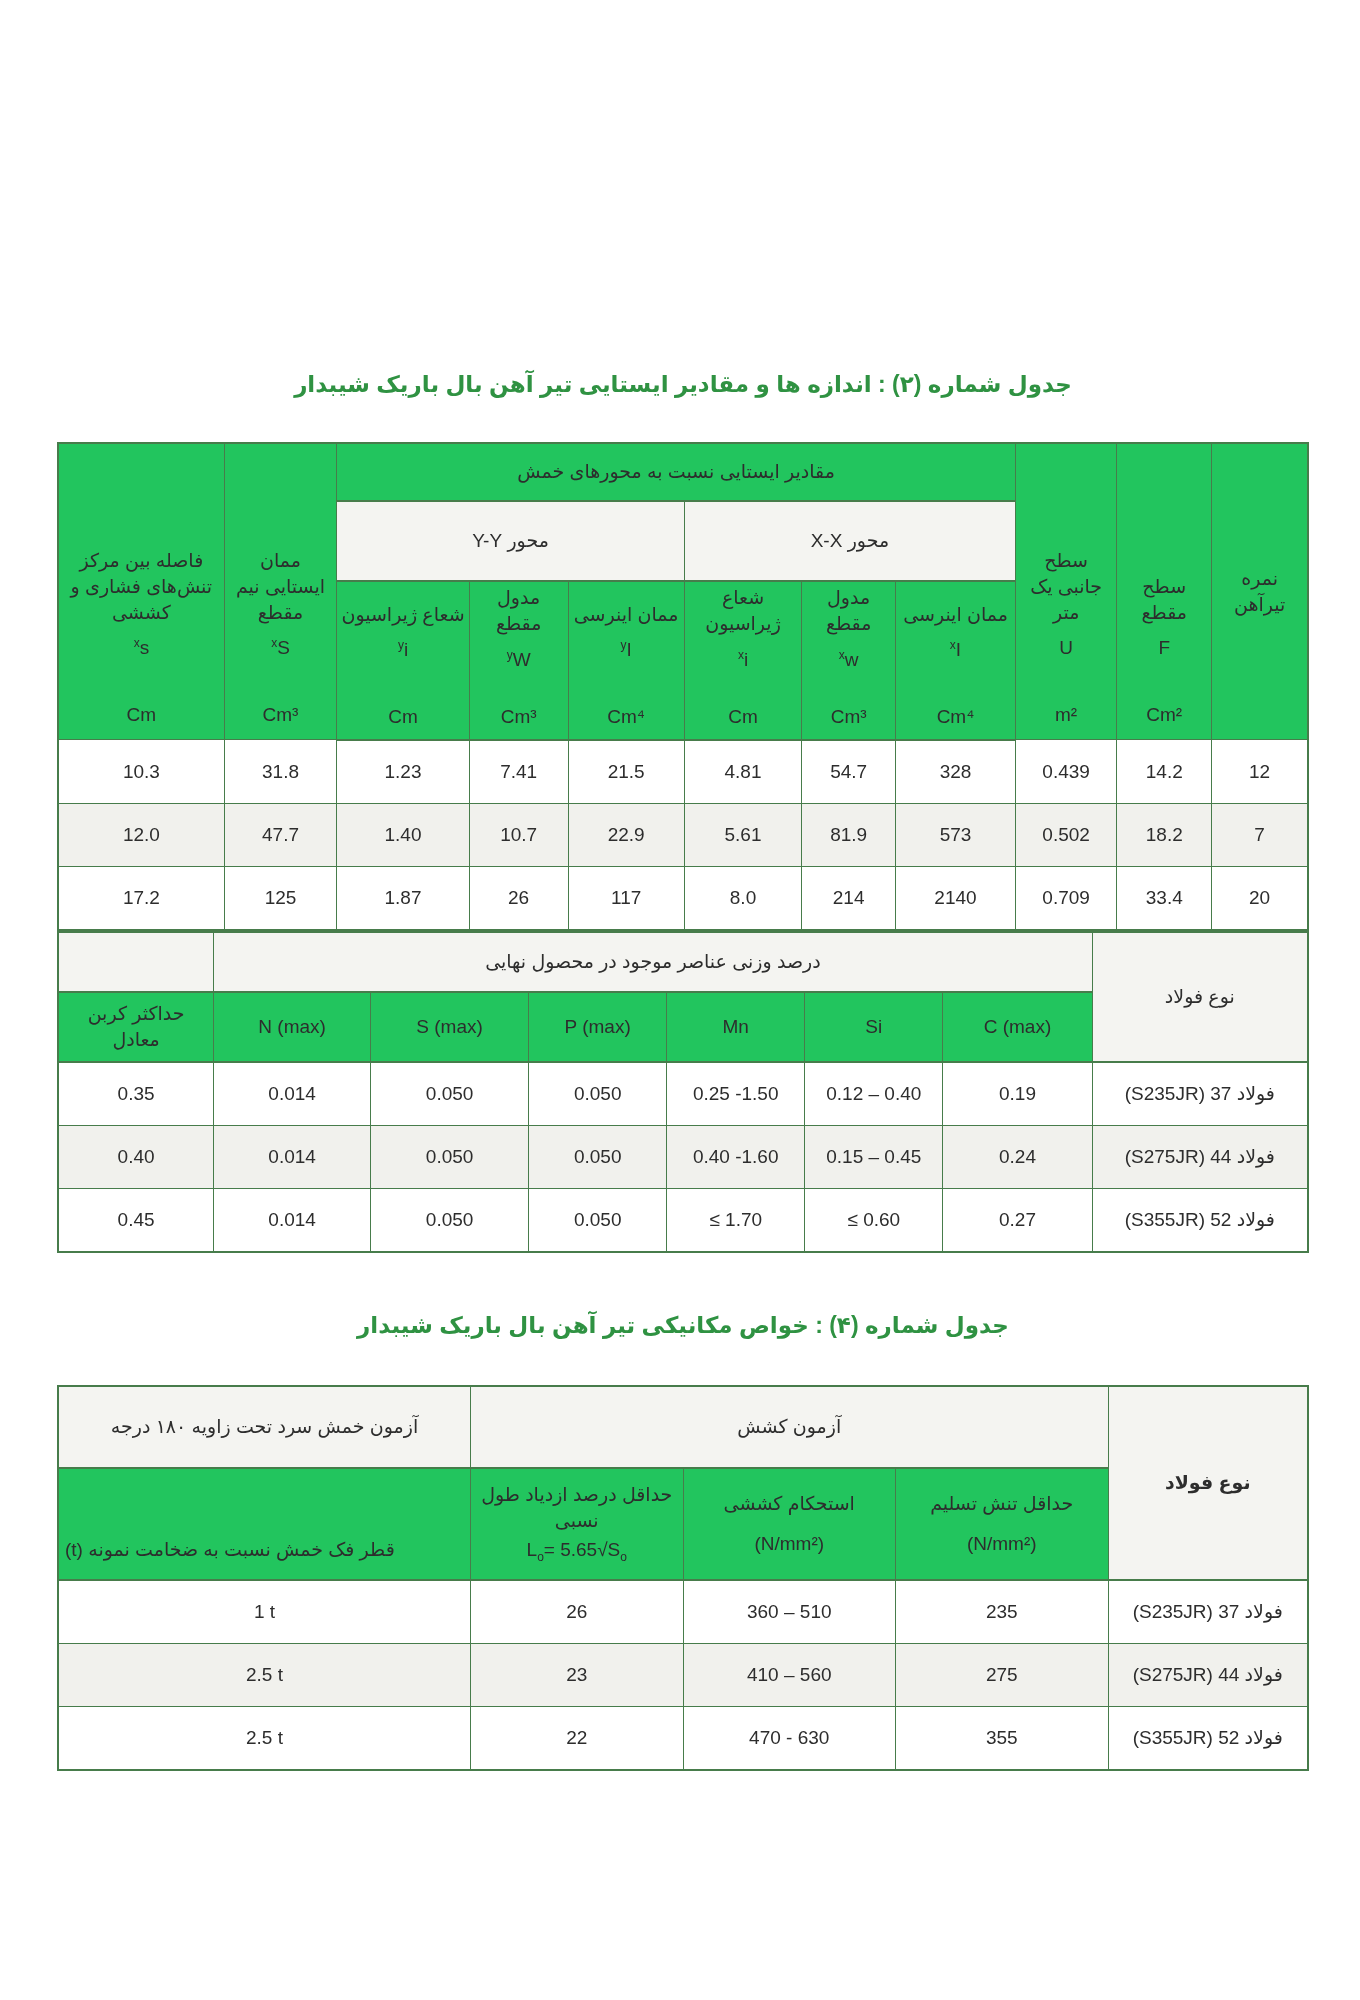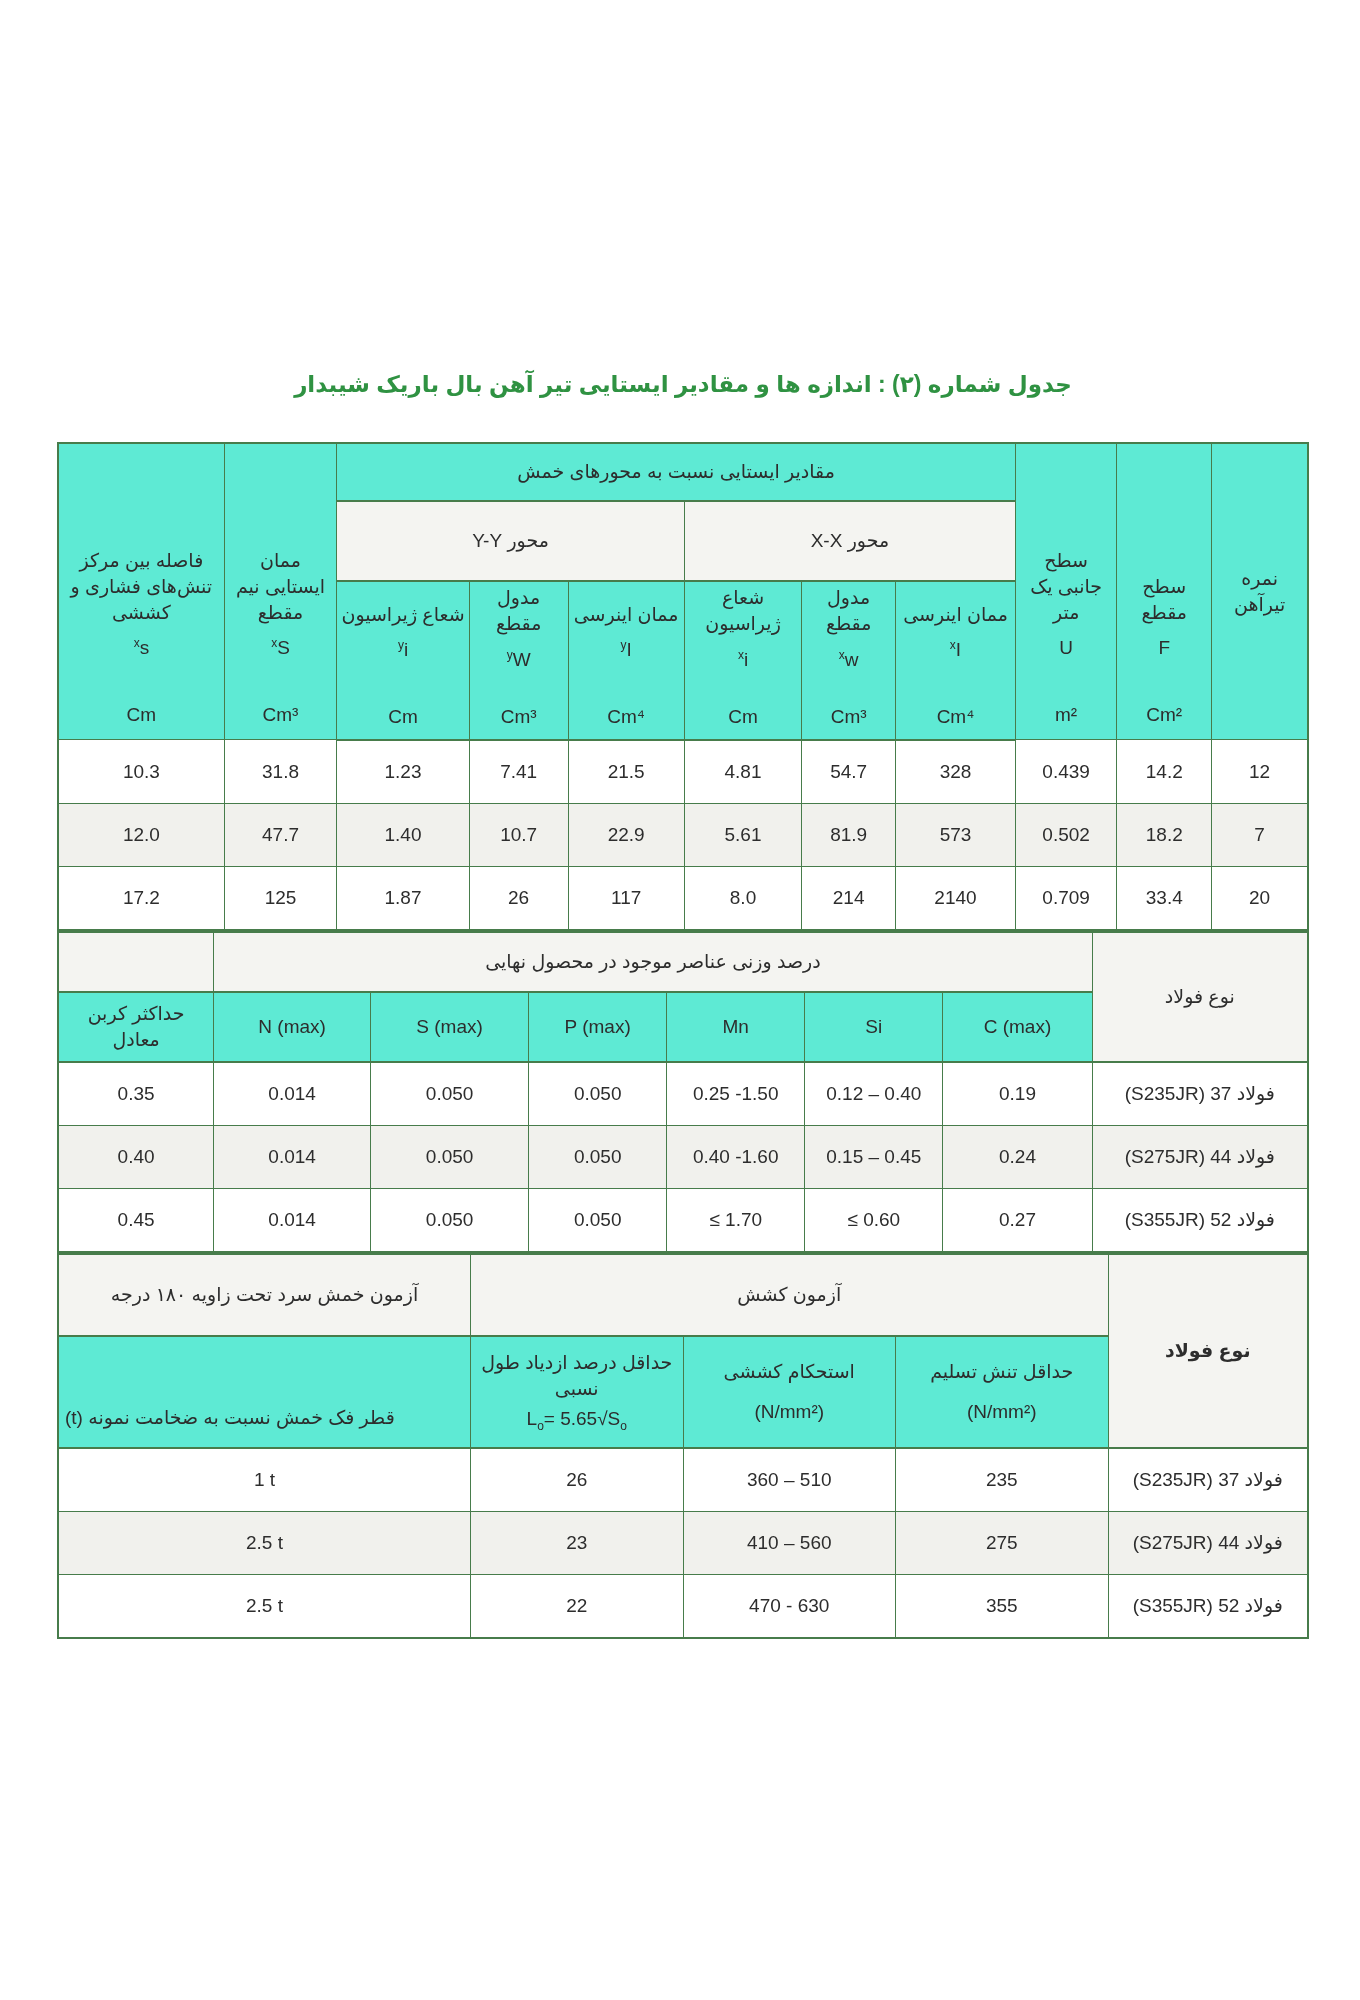--- a/index.html
+++ b/index.html
@@ -18,21 +18,21 @@
   .title-3{margin-top:58px;margin-bottom:44px;}
 
   table{
     border-collapse:collapse;table-layout:fixed;width:100%;
     direction:rtl;border:2.5px solid #477c4b;
   }
   td{
     border:1.5px solid #477c4b;text-align:center;vertical-align:middle;
     font-size:19px;color:#2d2d2d;padding:0 6px;line-height:1.35;
   }
-  .green{background:#5eead4;}
+  .green{background:#22c55e;}
   .lightcell{background:#f4f4f1;}
   tr.alt td{background:#f1f1ed;}
   .num{direction:ltr;unicode-bidi:isolate;}
 
   
   .r-group td{height:56px;}
   .r-axis td{height:78px;border-top-width:2.5px;border-bottom-width:2.5px;}
   .r-cols td{height:157px;border-bottom-width:2.5px;padding:0 4px;}
   .data-row td{height:62px;}
   .stack{display:flex;flex-direction:column;justify-content:flex-end;align-items:center;
@@ -284,20 +284,21 @@
       <td class="num">≤  0.60</td>
       <td class="num">≤  1.70</td>
       <td class="num">0.050</td>
       <td class="num">0.050</td>
       <td class="num">0.014</td>
       <td class="num">0.45</td>
     </tr>
   </tbody>
     </table>
 
+  <div class="tbl-title title-3">جدول شماره (۴) : خواص مکانیکی تیر آهن بال باریک شیبدار</div>
 
   <table>
     <colgroup>
       <col style="width:16%">
         <col style="width:17%">
         <col style="width:17%">
       <col style="width:17%">
         <col style="width:33%">
     </colgroup>
     <tbody>

